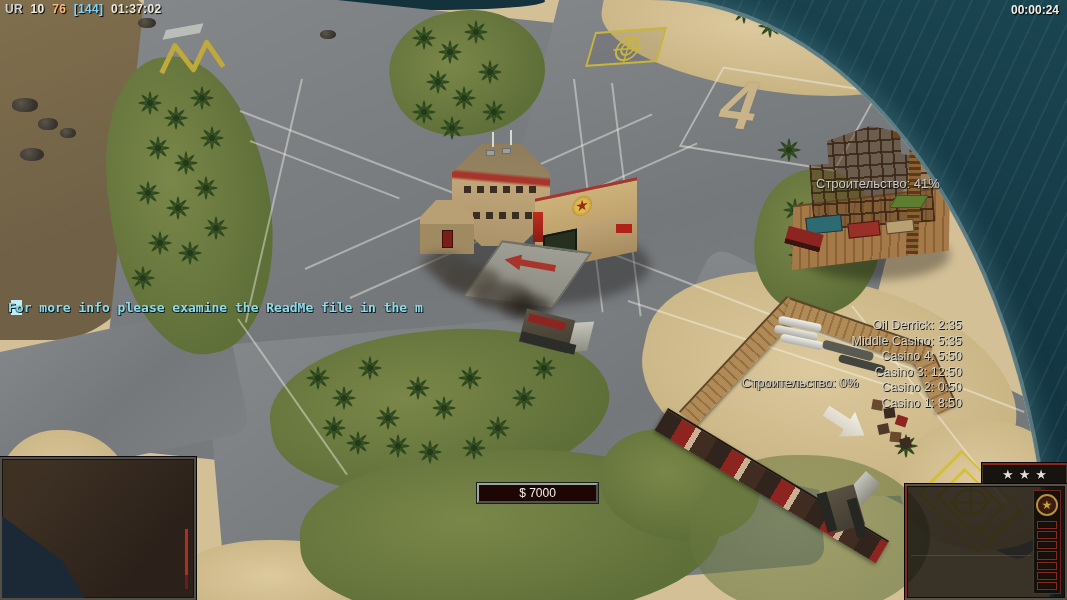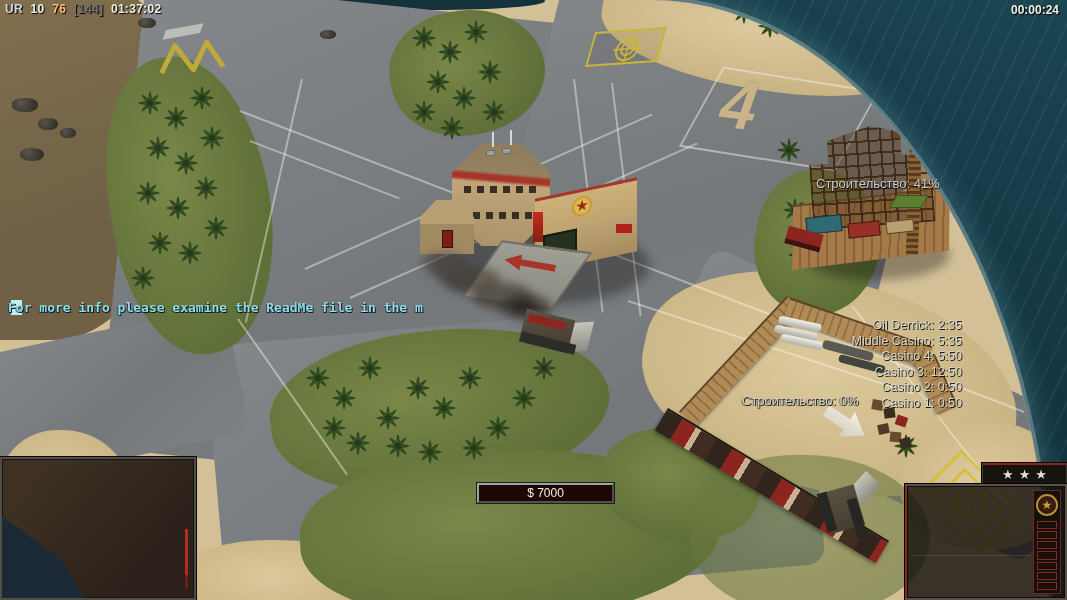--- a/index.html
+++ b/index.html
@@ -115,37 +115,37 @@
   .dm-circ{width:34px;height:34px;margin:-17px;border-radius:50%;transform:scaleY(.8);}
   .dm-circ::before,.dm-circ::after{content:"";position:absolute;background:#d4be2e;}
   .dm-circ::before{left:50%;top:-6px;width:3px;height:40px;margin-left:-1px;}
   .dm-circ::after{top:50%;left:-6px;height:3px;width:40px;margin-top:-1px;}
 
   
   .hud-topleft{left:5px;top:2px;font-size:12px;font-weight:bold;letter-spacing:.3px;
      text-shadow:1px 1px 1px #000;white-space:nowrap;}
   .hud-topleft span{position:static;margin-right:4px;}
   .tl-tag{color:#cfd4d8;} .tl-n1{color:#f0f0e8;} .tl-n2{color:#fdba74;}
-  .tl-br{color:#737373;} .tl-clk{color:#eceadf;}
+  .tl-br{color:#7dd3fc;} .tl-clk{color:#eceadf;}
   .hud-timer{right:8px;top:3px;font-size:12px;font-weight:bold;color:#f0efe6;text-shadow:1px 1px 1px #000;}
 
   .msg{left:8px;top:300px;font-family:"DejaVu Sans Mono",monospace;font-size:13px;font-weight:bold;
      color:#93d9e4;text-shadow:1px 1px 0 rgba(0,22,32,.95),-1px 1px 0 rgba(0,22,32,.5);white-space:nowrap;}
   .msg .caret{position:static;display:inline-block;width:11px;height:15px;background:#bfeef6;
      vertical-align:-3px;margin-left:3px;}
 
   .map-label{font-size:13px;color:#cbcbc4;text-shadow:1px 1px 0 rgba(20,20,18,.9),-1px 1px 1px rgba(0,0,0,.45);
      white-space:nowrap;}
-  .lbl41{left:816px;top:176px;} .lbl0{left:742px;top:393px;}
+  .lbl41{left:816px;top:176px;} .lbl0{left:742px;top:375px;}
 
   .queue{right:105px;top:318px;text-align:right;font-size:12.5px;line-height:15.6px;color:#d2d2ca;
      text-shadow:1px 1px 0 rgba(0,0,0,.85);white-space:nowrap;}
   .queue div{position:static;}
 
-  .money{left:477px;top:483px;width:137px;height:20px;background:#1e0604;
+  .money{left:477px;top:483px;width:121px;height:20px;background:#1e0604;
      border:2px outset #98a89e;box-shadow:0 0 0 1px #1c201c;
      color:#f2f2ea;font-size:12px;text-align:center;line-height:16px;}
 
   
   .cmdbar{left:328px;top:496px;width:362px;height:104px;background:#241b14;border:1px solid #120804;
      box-shadow:inset 0 0 0 2px #5e1b14,inset 0 0 0 4px #2a0c08;}
   .cmdbar-top{left:4px;top:4px;right:4px;height:7px;background:linear-gradient(#8e8e86,#6e6e66);
      border:1px solid #2a0c08;}
   .cbtn{width:26px;height:25px;background:linear-gradient(160deg,#b5493c,#832a20);
      border:1px solid;border-color:#d08a76 #591510 #591510 #d08a76;border-radius:2px;
@@ -604,21 +604,21 @@
 
   <div class="map-label lbl41">Строительство: 41%</div>
   <div class="map-label lbl0">Строительство: 0%</div>
 
   <div class="queue">
     <div>Oil Derrick: 2:35</div>
     <div>Middle Casino: 5:35</div>
     <div>Casino 4: 5:50</div>
     <div>Casino 3: 12:50</div>
     <div>Casino 2: 0:50</div>
-    <div>Casino 1: 0:50</div>
+    <div>Casino 1: 8:50</div>
   </div>
 
   <div class="money">$ 7000</div>
 
 
   <div class="minimap">
     <div class="mm-water"></div>
     <div class="mm-tick"></div>
     <div class="mm-tick2"></div>
   </div>

